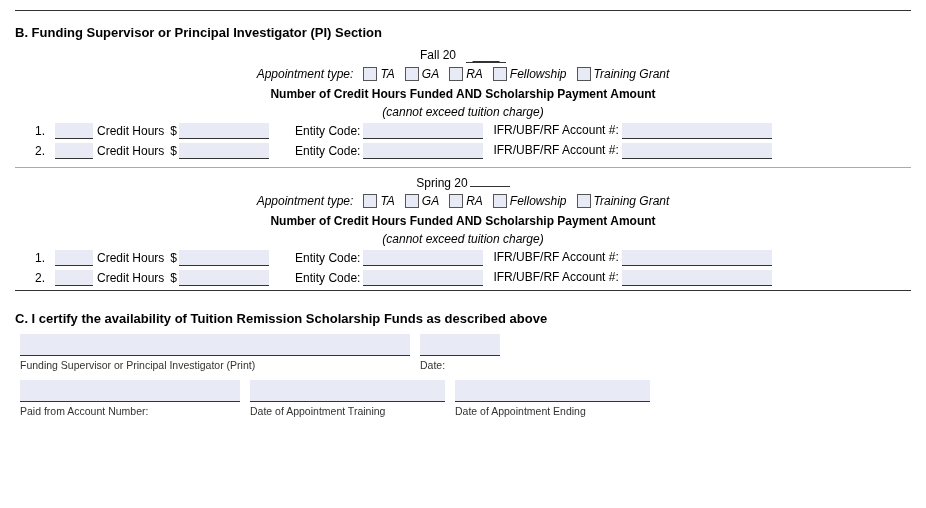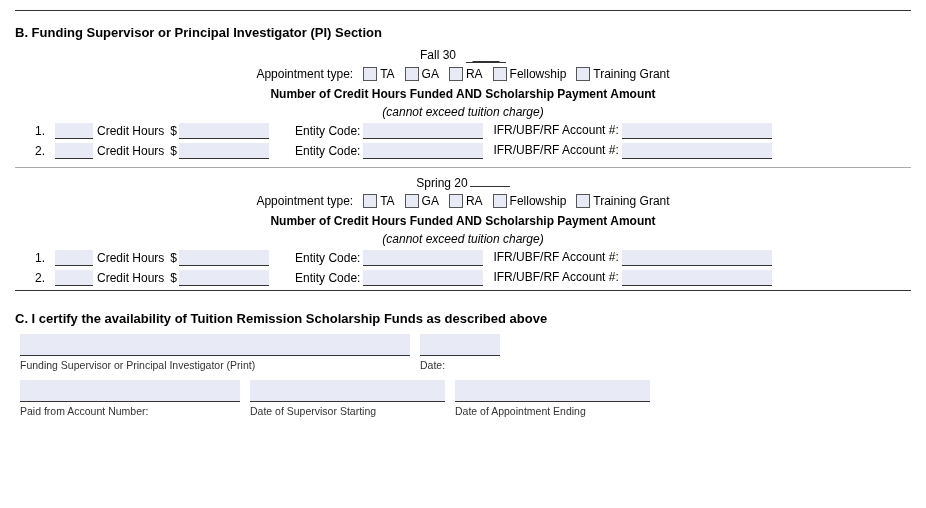--- a/index.html
+++ b/index.html
@@ -28,20 +28,21 @@
 
     .bold { font-weight: bold; }
     .italic-small { font-size: 12px; font-style: italic; }
 
     .appointment-row {
       display: flex;
       align-items: flex-start;
       justify-content: center;
       gap: 10px;
       margin-bottom: 6px;
+      font-style: italic;
     }
 
     .checkbox-item {
       display: flex;
       align-items: center;
       gap: 3px;
     }
 
     .checkbox-box {
       width: 14px;
@@ -187,21 +188,21 @@
       font-size: 10.5px;
       color: #333;
     }
   </style>
 </head>
 <body>
 
 <div class="section-header">B.  Funding Supervisor or Principal Investigator (PI) Section</div>
 
 <div class="center-block">
-  <span>Fall 30</span><span style="border-bottom:1.5px solid #333; display:inline-block; width:40px; margin-left:10px;text-align:center;">____</span>
+  <span>Fall 20</span><span style="border-bottom:1.5px solid #333; display:inline-block; width:40px; margin-left:10px;text-align:center;">____</span>
 </div>
 
 <div class="appointment-row">
   <span>Appointment type:</span>
   <div class="checkbox-item">
     <div class="checkbox-box"></div>
     <span>TA</span>
   </div>
   <div class="checkbox-item">
     <div class="checkbox-box"></div>
@@ -334,19 +335,19 @@
   </div>
 </div>
 
 <div class="bottom-row">
   <div class="paid-account-group">
     <input type="text" class="bottom-input" style="">
     <span class="bottom-label">Paid from Account Number:</span>
   </div>
   <div class="date-start-group">
     <input type="text" class="bottom-input" style="">
-    <span class="bottom-label">Date of Supervisor Starting</span>
+    <span class="bottom-label">Date of Appointment Training</span>
   </div>
   <div class="date-end-group">
     <input type="text" class="bottom-input" style="">
     <span class="bottom-label">Date of Appointment Ending</span>
   </div>
 </div>
 
 </body></html>

